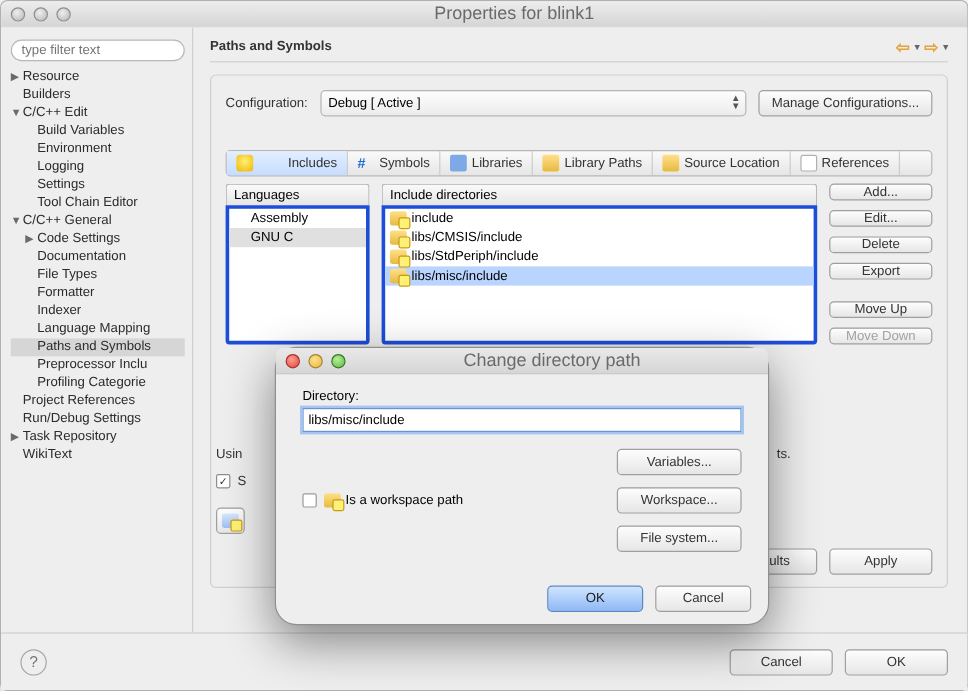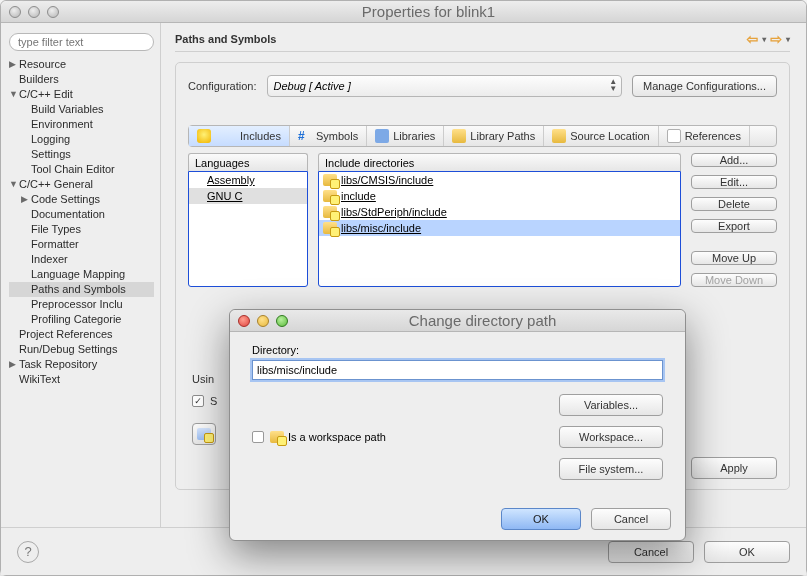--- a/index.html
+++ b/index.html
@@ -24,62 +24,62 @@
   .heading { font-size:13px; font-weight:bold; color:#333; margin-bottom:4px; display:flex; align-items:center; }
   .heading-arrows { margin-left:auto; display:flex; gap:4px; align-items:center; }
   .ha { font-size:14px; color:#e6a23c; }
   .ha.menu { font-size:8px; color:#666; }
 
   hr.sep { border:none; border-top:1px solid #cfcfcf; margin:2px 0 10px 0; }
 
   .panel { background:#eee; border:1px solid #cfcfcf; border-radius:5px; padding:12px 12px 10px 12px; height:428px; position:relative; }
   .config-row { display:flex; align-items:center; gap:10px; }
   .config-label { color:#333; }
-  .dropdown { flex:1; height:22px; border:1px solid #b6b6b6; border-radius:4px; background:linear-gradient(#fdfdfd,#ececec); display:flex; align-items:center; padding:0 6px; position:relative;font-style:italic; }
+  .dropdown { flex:1; height:22px; border:1px solid #b6b6b6; border-radius:4px; background:linear-gradient(#fdfdfd,#ececec); display:flex; align-items:center; padding:0 6px; position:relative; }
   .dropdown .dd-arrows { position:absolute; right:4px; top:2px; font-size:8px; line-height:7px; color:#555; }
   .btn { height:22px; min-width:86px; border:1px solid #9f9f9f; border-radius:4px; background:linear-gradient(#fdfdfd,#e6e6e6); color:#333; padding:0 10px; display:inline-flex; align-items:center; justify-content:center; cursor:default; }
   .btn.disabled { color:#a2a2a2; }
 
   .tabs { margin-top:28px; border:1px solid #b6b6b6; border-radius:4px; background:linear-gradient(#fafafa,#e6e6e6); height:22px; display:flex; align-items:stretch; }
   .tab { display:flex; align-items:center; gap:4px; padding:0 8px; border-right:1px solid #ccc; color:#333; }
   .tab.active { background:linear-gradient(#e3efff,#c6dcff);gap:29px; }
   .tab .ticon { width:14px; height:14px; display:inline-block; }
   .ic-inc { background: radial-gradient(circle at 50% 40%, #fff176, #f1b400); border-radius:3px; }
   .ic-hash { color:#1d6fd6; font-weight:bold; font-size:12px; }
   .ic-book { background:#7da9e6; border-radius:2px; }
   .ic-fold { background:linear-gradient(#ffe08a,#e7b93e); border-radius:2px; }
   .ic-ref  { background:#fff; border:1px solid #b0b0b0; border-radius:2px; }
 
   .content { margin-top:6px; display:flex; gap:10px; height:134px; }
   .lang-col { width:120px; }
   .inc-col { flex:1; }
   .col-head { border:1px solid #b6b6b6; border-bottom:none; background:linear-gradient(#fafafa,#e6e6e6); height:18px; padding:0 6px; display:flex; align-items:center; border-radius:3px 3px 0 0;}
-  .listbox { border:1px solid #1d4ed8; background:#fff; height:116px; border-radius:0 0 3px 3px; overflow:hidden;text-decoration:underline; }
+  .listbox { border:3px solid #1d4ed8; background:#fff; height:116px; border-radius:0 0 3px 3px; overflow:hidden; }
   .listbox .lrow { height:16px; display:flex; align-items:center; padding:0 4px; gap:4px; }
   .listbox .lrow.sel { background:#e0e0e0; }
   .listbox .lrow.hl { background:#b9d4ff; }
   .fic { width:14px;height:12px;display:inline-block;background:linear-gradient(#ffe08a,#e7b93e);border-radius:2px;position:relative;}
   .fic::after{content:"";position:absolute;right:-3px;bottom:-3px;width:8px;height:8px;background:#fff176;border:1px solid #c89b12;border-radius:2px;}
 
   .side-btns { width:86px; display:flex; flex-direction:column; gap:8px; }
   .side-btns .gap { height:20px; }
 
   .footer { position:absolute; left:0; right:0; bottom:0; height:48px; border-top:1px solid #cfcfcf; background:#eee; display:flex; align-items:center; padding:0 16px; gap:10px; }
   .help-icon { width:22px;height:22px;border:1px solid #a8a8a8;border-radius:50%;display:flex;align-items:center;justify-content:center;color:#777;font-size:13px;}
   .footer .spacer { flex:1; }
 
   
   .panel-bottom { position:absolute; right:12px; bottom:10px; display:flex; gap:10px; }
-  .stext { position:absolute; left:16px; bottom:60px; display:flex; gap:10px; align-items:center; color:#333;}
+  .stext { position:absolute; left:4px; bottom:60px; display:flex; gap:10px; align-items:center; color:#333;}
   .stext .frag { color:#333; }
   .chk { width:12px;height:12px;border:1px solid #8d8d8d;border-radius:2px;background:#fff; display:inline-flex; align-items:center; justify-content:center; font-size:9px; color:#333;}
   .smallbtn{width:24px;height:22px;border:1px solid #9f9f9f;border-radius:4px;background:linear-gradient(#fdfdfd,#e6e6e6);display:inline-flex;align-items:center;justify-content:center;}
 
   
-  .dialog { position:absolute; left:228px; top:288px; width:457px; height:232px; background:#eee; border:1px solid #8f8f8f; border-radius:6px; box-shadow:0 14px 40px rgba(0,0,0,.45);margin-top:20px; }
+  .dialog { position:absolute; left:228px; top:288px; width:412px; height:232px; background:#eee; border:1px solid #8f8f8f; border-radius:18px; box-shadow:0 14px 40px rgba(0,0,0,.45); }
   .dialog .titlebar { background:linear-gradient(#e9e9e9,#d6d6d6); }
   .dialog .tl.red { background: radial-gradient(circle at 40% 35%, #ff9e8f, #e0443e); border-color:#a82e29;}
   .dialog .tl.yel { background: radial-gradient(circle at 40% 35%, #ffe08a, #e7b93e); border-color:#a8812b;}
   .dialog .tl.grn { background: radial-gradient(circle at 40% 35%, #b6f09c, #5cbb3d); border-color:#2f7a1f;}
   .dlg-body { padding:12px 22px; }
   .dlg-label { margin-bottom:4px; }
   .dlg-input { width:100%; height:20px; border:1px solid #6b93cf; background:#fff; padding:0 4px; border-radius:0; outline: 2px solid #a7c5f2; }
   .dlg-row { display:flex; align-items:center; margin-top:14px; }
   .dlg-row .right { margin-left:auto; }
   .dlg-btns-col { display:flex; flex-direction:column; gap:10px; align-items:flex-end;justify-content:flex-end; }
@@ -256,25 +256,25 @@
                   <span style="width:10px"></span>
                   <span>GNU C</span>
                 </div>
               </div>
           </div>
           <div class="inc-col">
             <div class="col-head">Include directories</div>
             <div class="listbox" id="inclist">
                 <div class="lrow">
                   <span class="fic"></span>
-                  <span>libs/CMSIS/include</span>
+                  <span>include</span>
                 </div>
                 <div class="lrow">
                   <span class="fic"></span>
-                  <span>include</span>
+                  <span>libs/CMSIS/include</span>
                 </div>
                 <div class="lrow">
                   <span class="fic"></span>
                   <span>libs/StdPeriph/include</span>
                 </div>
                 <div class="lrow hl">
                   <span class="fic"></span>
                   <span>libs/misc/include</span>
                 </div>
               </div>

